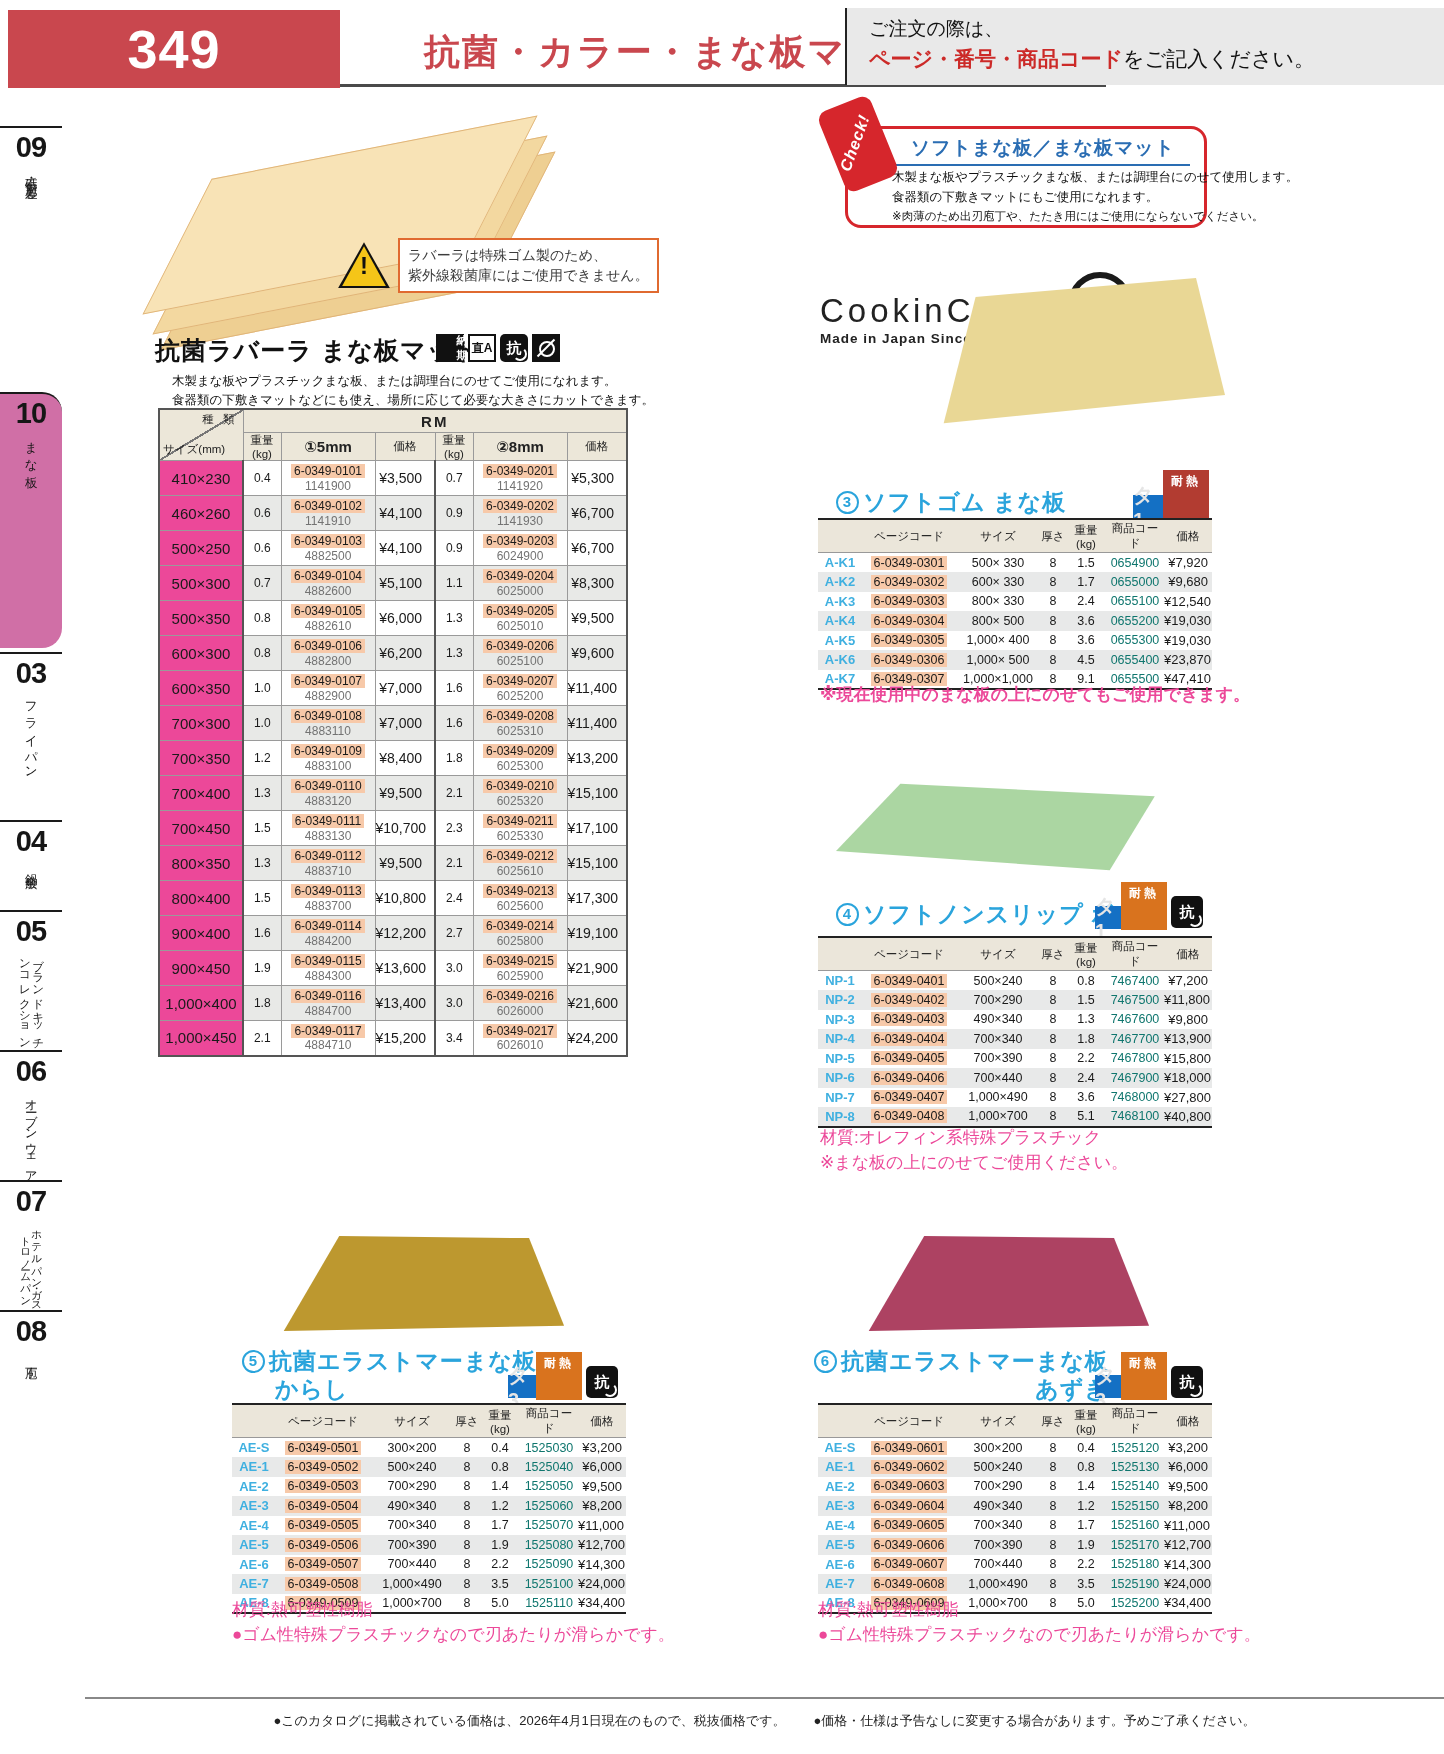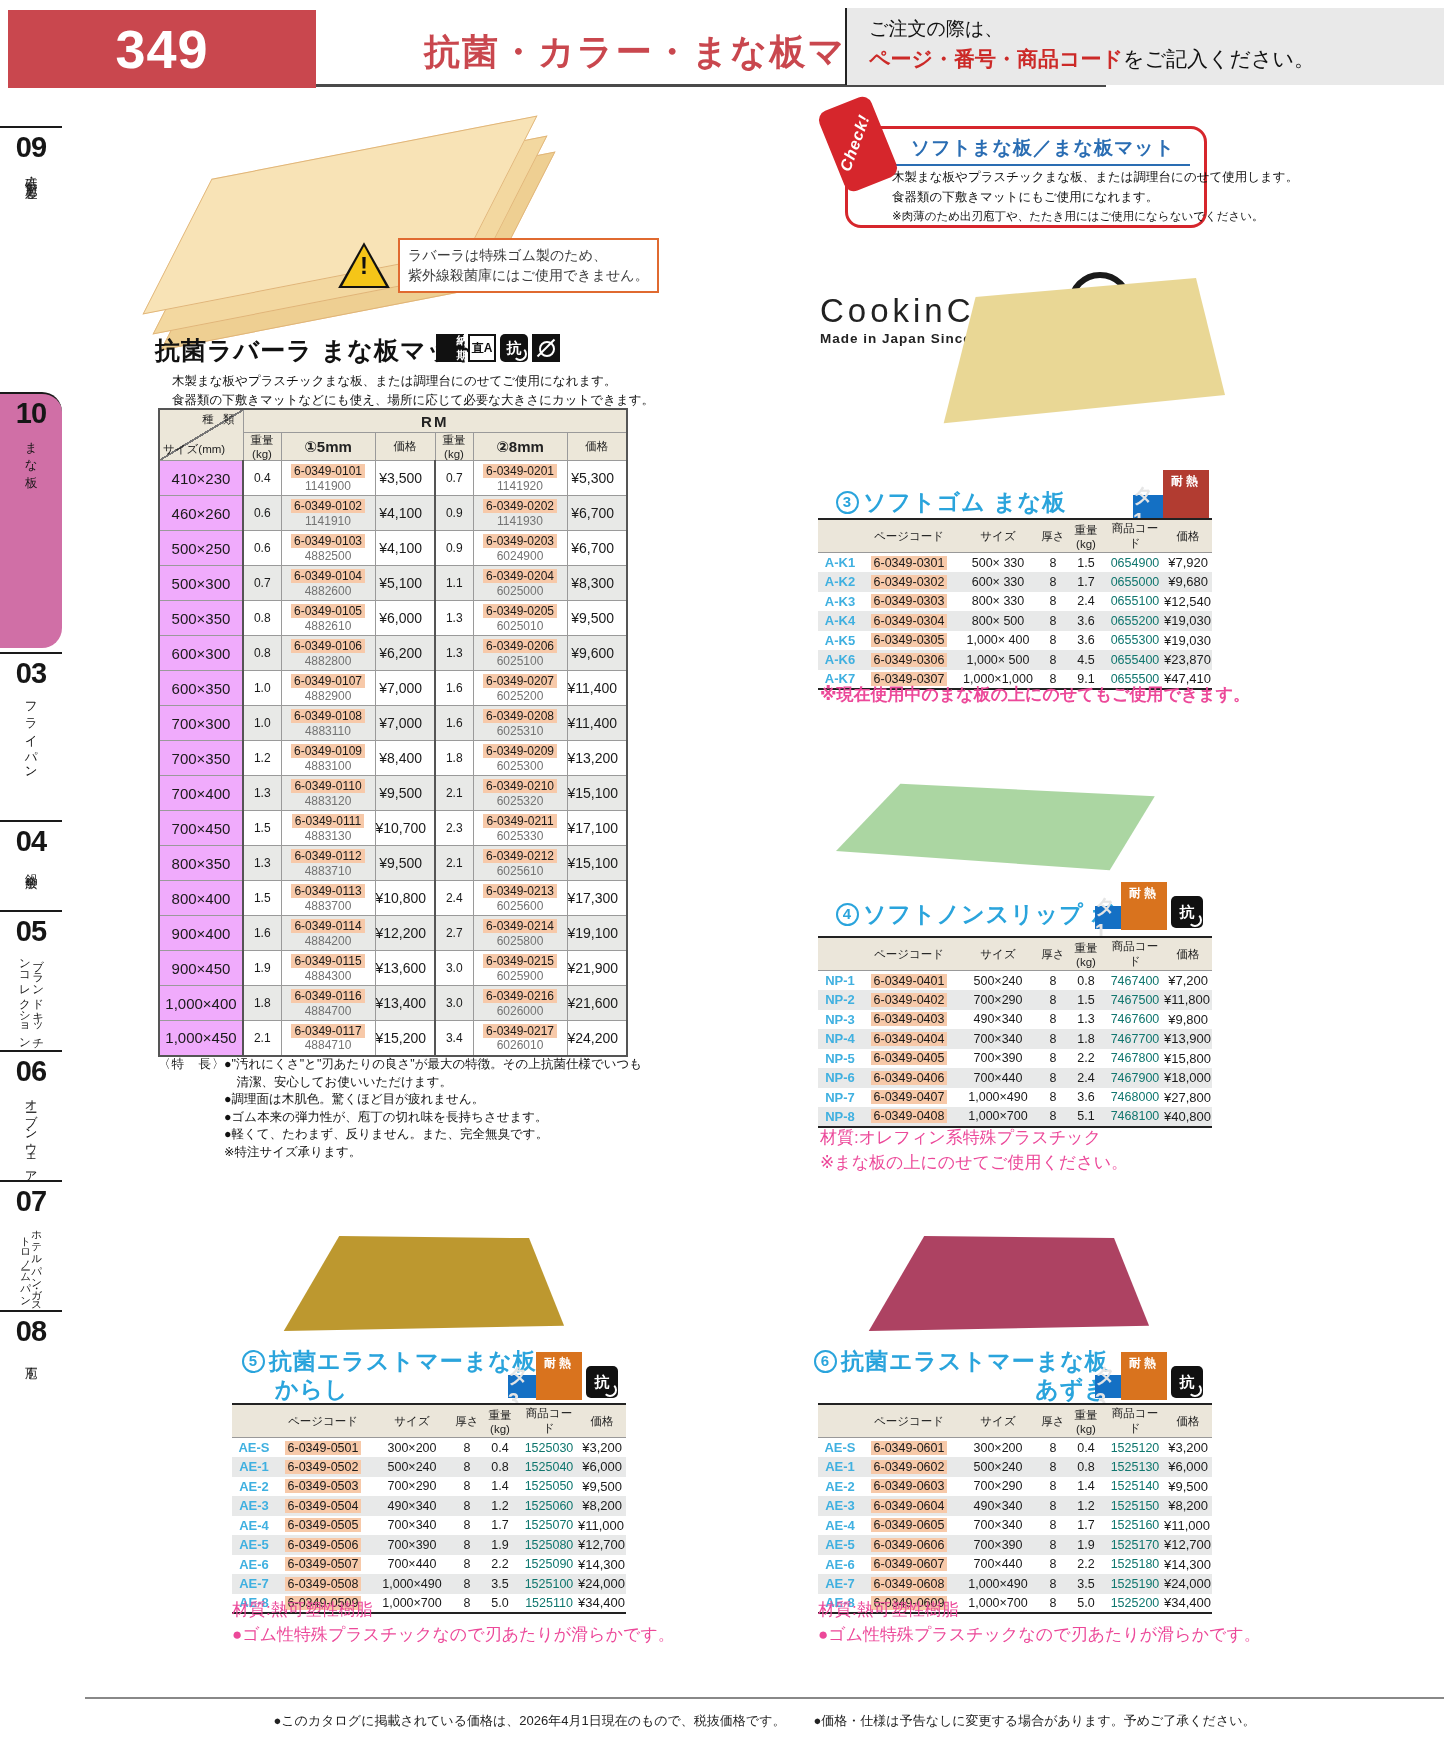--- a/index.html
+++ b/index.html
@@ -15,21 +15,21 @@
   .t2{top:392px;height:256px}
   .t3{top:652px;height:150px}
   .t4{top:820px;height:100px}
   .t5{top:910px;height:136px}.t5 .lbl{height:92px;letter-spacing:0;font-size:11.5px}
   .t6{top:1050px;height:126px}.t6 .lbl{letter-spacing:0}
   .t7{top:1180px;height:126px}.t7 .lbl{height:88px;letter-spacing:0;font-size:10.5px;line-height:1.05}
   .t8{top:1310px;height:84px}
 
   
   .hdr-rule{position:absolute;left:8px;top:84px;width:1098px;height:3px;background:#4a4a4a;}
-  .hdr-red{position:absolute;left:8px;top:10px;width:308px;height:78px;background:#c9474e;
+  .hdr-red{position:absolute;left:8px;top:10px;width:332px;height:78px;background:#c9474e;
            display:flex;align-items:center;justify-content:center;z-index:2;}
   .hdr-red .n{color:#fff;font-size:54px;font-weight:800;letter-spacing:1px;}
   .hdr-title{position:absolute;left:424px;top:28px;font-size:36px;font-weight:800;color:#c9474e;letter-spacing:2px;white-space:nowrap;}
   .order-box{position:absolute;left:845px;top:8px;width:599px;height:77px;background:#e9e9e9;
              border-left:2px solid #222;box-sizing:border-box;padding:8px 0 0 22px;}
   .order-box .l1{font-size:19px;color:#111;}
   .order-box .l2{font-size:21px;color:#111;margin-top:3px;}
   .order-box .l2 .red{color:#cc2a28;font-weight:700;}
 
   
@@ -86,21 +86,21 @@
   .rm thead th{background:#ece7d9;font-weight:400;color:#222;}
   .rm .rm-group{font-size:15px;font-weight:700;letter-spacing:2px;height:22px;}
   .rm .cols th{font-size:11.5px;height:22px;}
   .rm .cols th.mm{font-size:15px;font-weight:800;}
   .rm .diag{position:relative;width:84px;background:#ece7d9;
             background-image:linear-gradient(to bottom right,transparent calc(50% - 1px),#777 calc(50% - 1px),#777 calc(50% + 1px),transparent calc(50% + 1px));}
   .rm .diag .d-top{position:absolute;top:2px;right:5px;font-size:11.5px;letter-spacing:3px;}
   .rm .diag .d-bot{position:absolute;bottom:3px;left:3px;font-size:11.5px;}
   .rm tbody tr{height:35px;}
   .rm tbody tr:nth-child(even){background:#e8e9e7;}
-  .rm td.c-size{background:#f0abfc;font-size:15px;border-right:2px solid #555;}
+  .rm td.c-size{background:#ec4899;font-size:15px;border-right:2px solid #555;}
   .rm td.c-w5,.rm td.c-w8{font-size:12px;}
   .rm td.c-w8{border-left:2px solid #555;}
   .rm td.c-price5,.rm td.c-price8{font-size:14px;font-weight:500;text-align:right;padding-right:12px;}
   .rm .c-codes{line-height:1.2;}
   .rm .pcode{display:inline-block;background:#f7c9a9;padding:0 3px;font-size:12px;}
   .rm .icode{color:#737373;font-size:12px;}
   .rm colgroup .c1{width:84px}.rm colgroup .cw{width:38px}.rm colgroup .cc{width:94px}.rm colgroup .cp{width:60px}
 
   
   .features{position:absolute;left:158px;top:1056px;width:490px;font-size:12.5px;line-height:1.4;color:#111;}
@@ -414,30 +414,20 @@
           <td class="c-w5">2.1</td>
           <td class="c-codes"><div class="pcode">6-0349-0117</div><div class="icode">4884710</div></td>
           <td class="c-price5">¥15,200</td>
           <td class="c-w8">3.4</td>
           <td class="c-codes"><div class="pcode">6-0349-0217</div><div class="icode">6026010</div></td>
           <td class="c-price8">¥24,200</td>
         </tr>
       </tbody>
   </table>
 
-  <div class="features">
-    <div class="wrap">
-      <span class="feat-label">〈特　長〉</span>
-      <div class="feat">●"汚れにくさ"と"刃あたりの良さ"が最大の特徴。その上抗菌仕様でいつも清潔、安心してお使いいただけます。</div>
-      <div class="feat">●調理面は木肌色。驚くほど目が疲れません。</div>
-      <div class="feat">●ゴム本来の弾力性が、庖丁の切れ味を長持ちさせます。</div>
-      <div class="feat">●軽くて、たわまず、反りません。また、完全無臭です。</div>
-      <div class="feat">※特注サイズ承ります。</div>
-    </div>
-  </div>
 
   <div class="cc-logo">
     <div class="cc-name">CookinCut</div>
     <div class="cc-sub">Made in Japan  Since1965</div>
   </div>
   <div class="cc-ring"></div>
   <div class="board b-cc"></div>
 
   <div class="ptitle" style="left:836px;top:489px;">
     <span class="cnum">3</span><span>ソフトゴム まな板</span>

